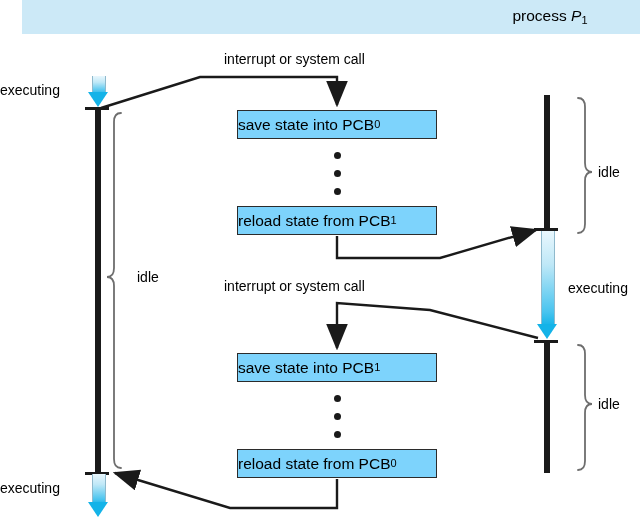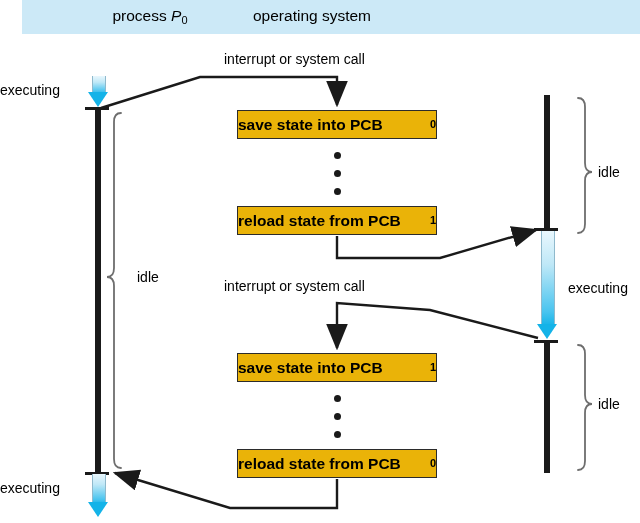--- a/index.html
+++ b/index.html
@@ -41,43 +41,42 @@
   }
   .exec-arrowhead{
     position:absolute;width:0;height:0;
     border-left:10px solid transparent;border-right:10px solid transparent;
     border-top:15px solid #14b3e8;
   }
   .tick{position:absolute;height:3px;background:#1a1a1a;}
 
   
   .osbox{
-    position:absolute;background:#eab308;border:1.5px solid #2b2b2b;
+    position:absolute;background:#7dd3fc;border:1.5px solid #2b2b2b;
     font-size:15.5px;line-height:1;
-    display:flex;align-items:center;justify-content:space-between;
-    white-space:nowrap;box-sizing:border-box;font-weight:bold;
+    display:flex;align-items:center;justify-content:flex-start;
+    white-space:nowrap;box-sizing:border-box;
   }
   .osbox .sub{font-size:11px;vertical-align:-3px;}
 
   .dot{position:absolute;width:7px;height:7px;border-radius:50%;background:#1a1a1a;}
 
   
   #wires{position:absolute;left:0;top:0;width:640px;height:523px;}
 </style>
 </head>
 <body>
 
 <div id="diagram">
 
   <div class="header-band"></div>
 
-  <div class="header-label" id="hdr-p0"><span>process </span><span class="it">P</span><span class="sub">0</span></div>
 
-  <div class="header-label" id="hdr-os">operating system</div>
 
+  <div class="header-label" id="hdr-p1"><span>process </span><span class="it">P</span><span class="sub">1</span></div>
 
   <div class="ftxt" style="left:224px;top:50px;">interrupt or system call</div>
   <div class="ftxt" style="left:224px;top:277px;">interrupt or system call</div>
 
   <div class="exec-seg" style="left:92px;top:76px;height:18px;"></div>
   <div class="exec-arrowhead" style="left:88px;top:92px;"></div>
   <div class="tick" style="left:85px;top:107px;width:24px;"></div>
   <div class="ftxt" style="left:0px;top:81px;">executing</div>
 
   <div class="pbar" style="left:95px;top:108px;height:365px;"></div>

